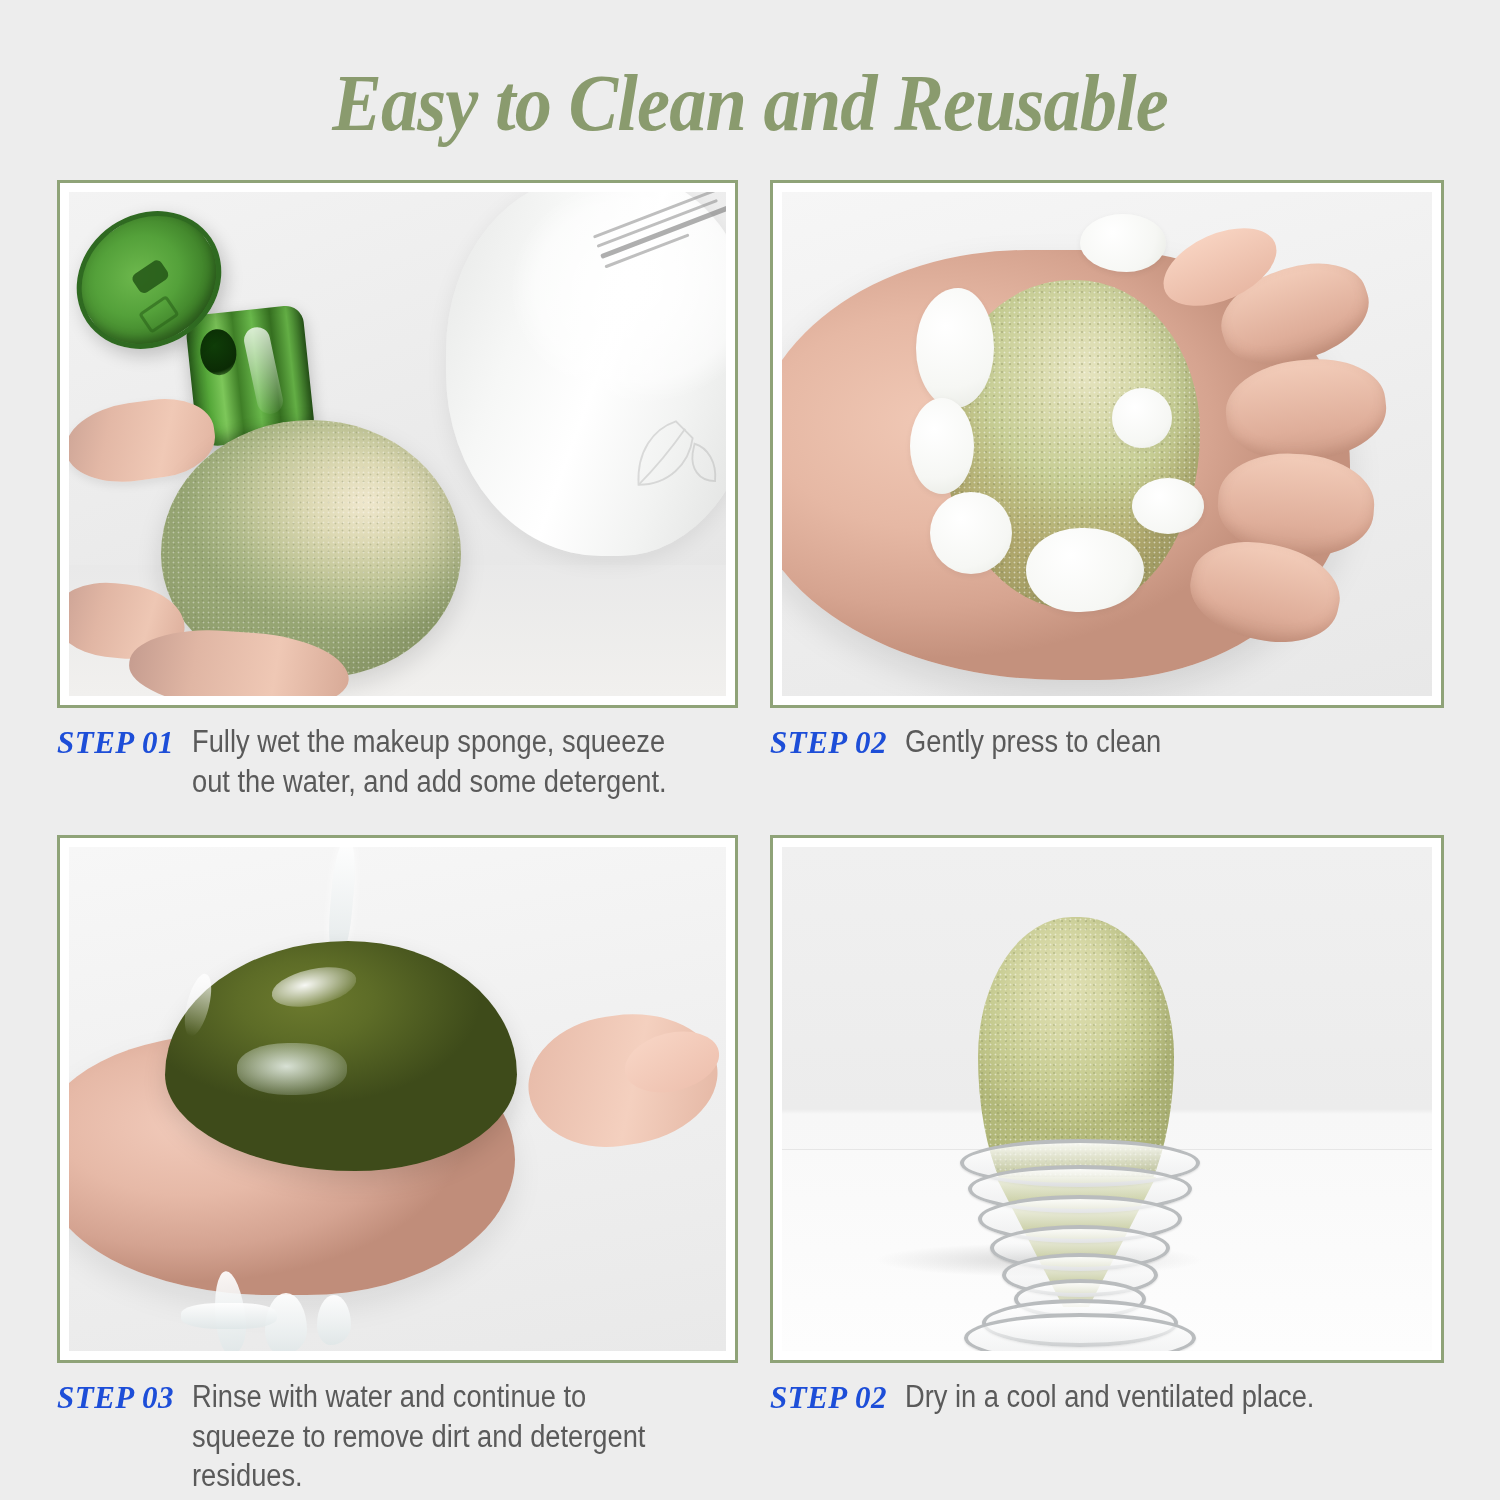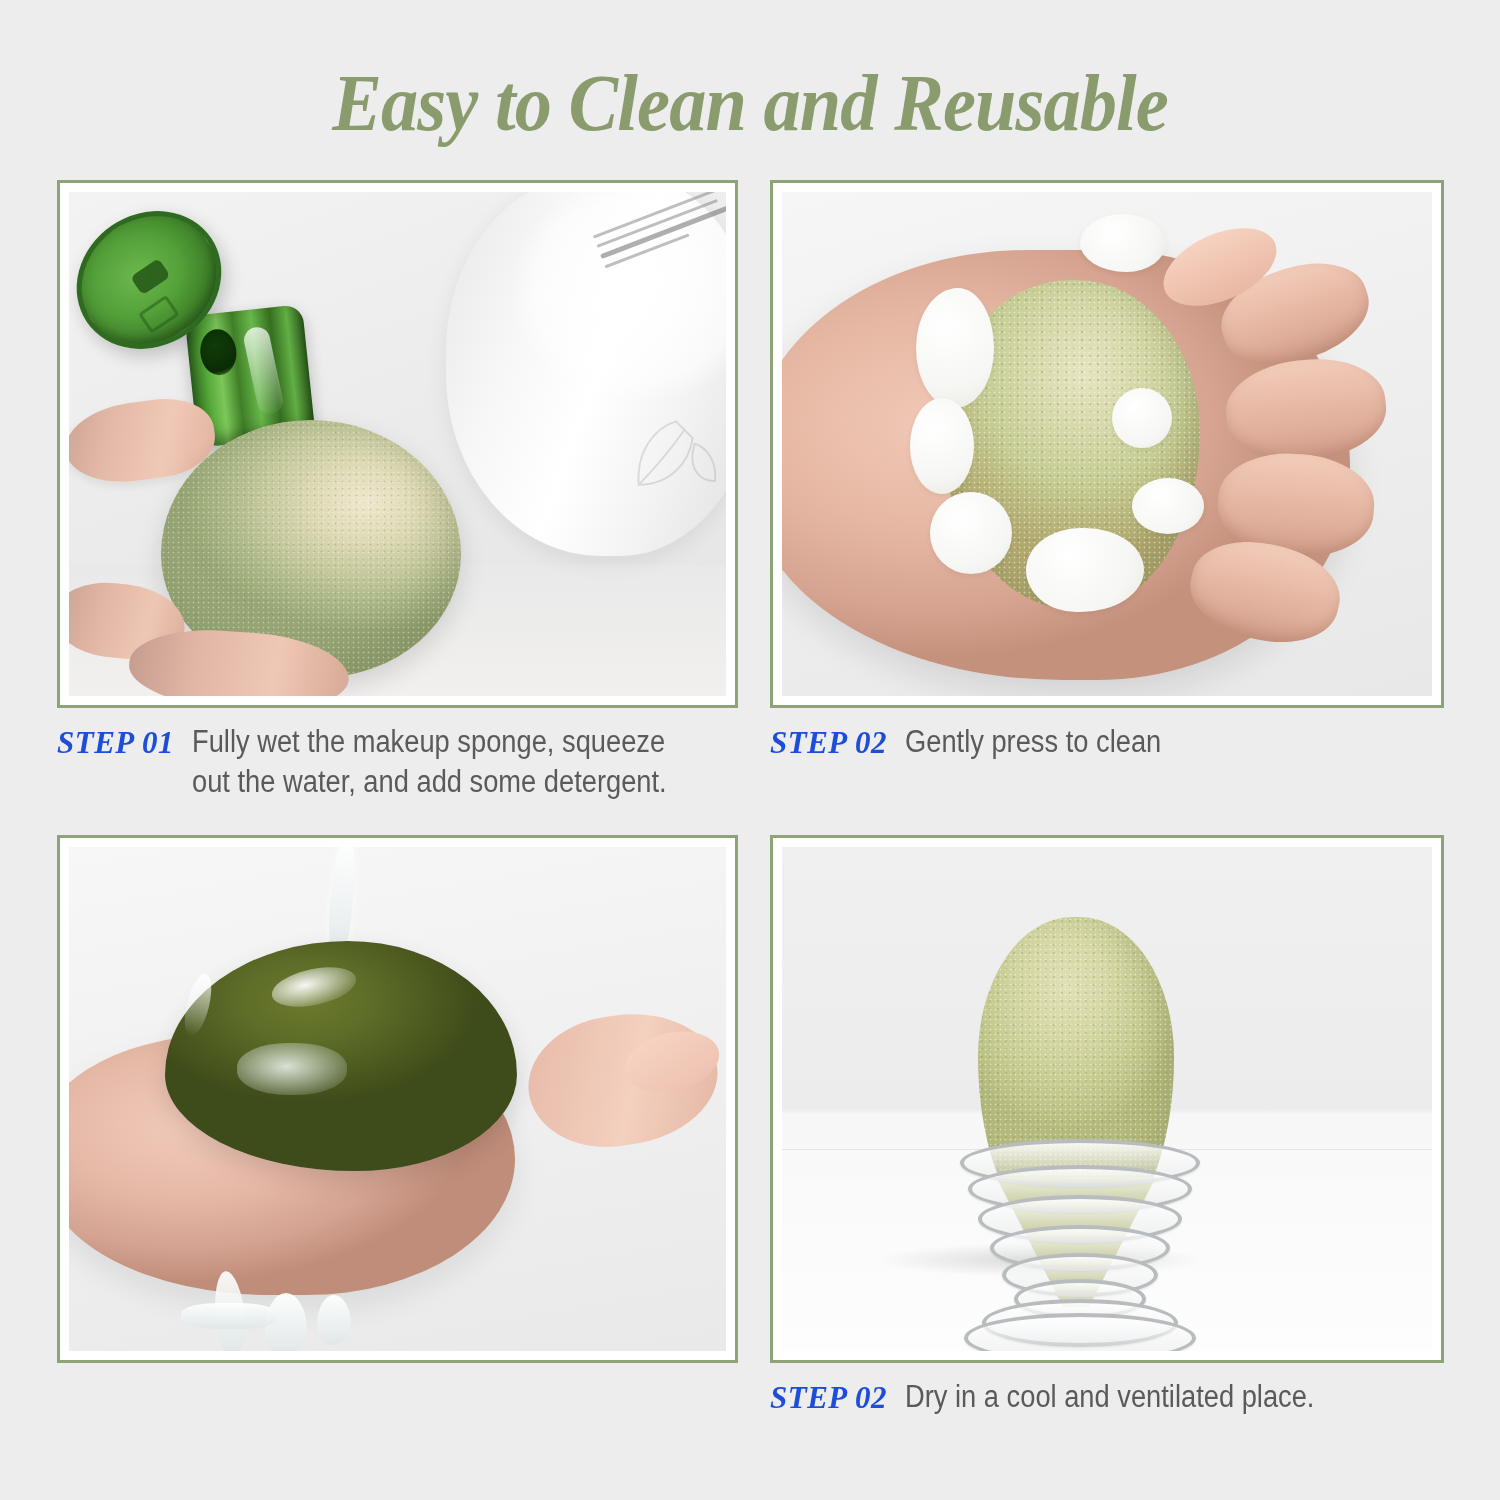--- a/index.html
+++ b/index.html
@@ -429,20 +429,24 @@
           <div class="gloss2"></div>
           <div class="gloss3"></div>
           <div class="fingers"></div>
           <div class="ftip"></div>
           <div class="drip d1"></div>
           <div class="drip d2"></div>
           <div class="drip d3"></div>
           <div class="drip d4"></div>
         </div>
       </div>
+      <div class="caption">
+        <span class="step-label">STEP 03</span>
+        <span class="step-text">Rinse with water and continue to squeeze to remove dirt and detergent residues.</span>
+      </div>
     </div>
 
     <div class="col-r row2">
       <div class="frame frame-d">
         <div class="photo p4">
           <div class="tabletop"></div>
           <div class="shadow"></div>
           <div class="sponge"></div>
           <div class="sponge-taper"></div>
           <div class="coil c1"></div>

